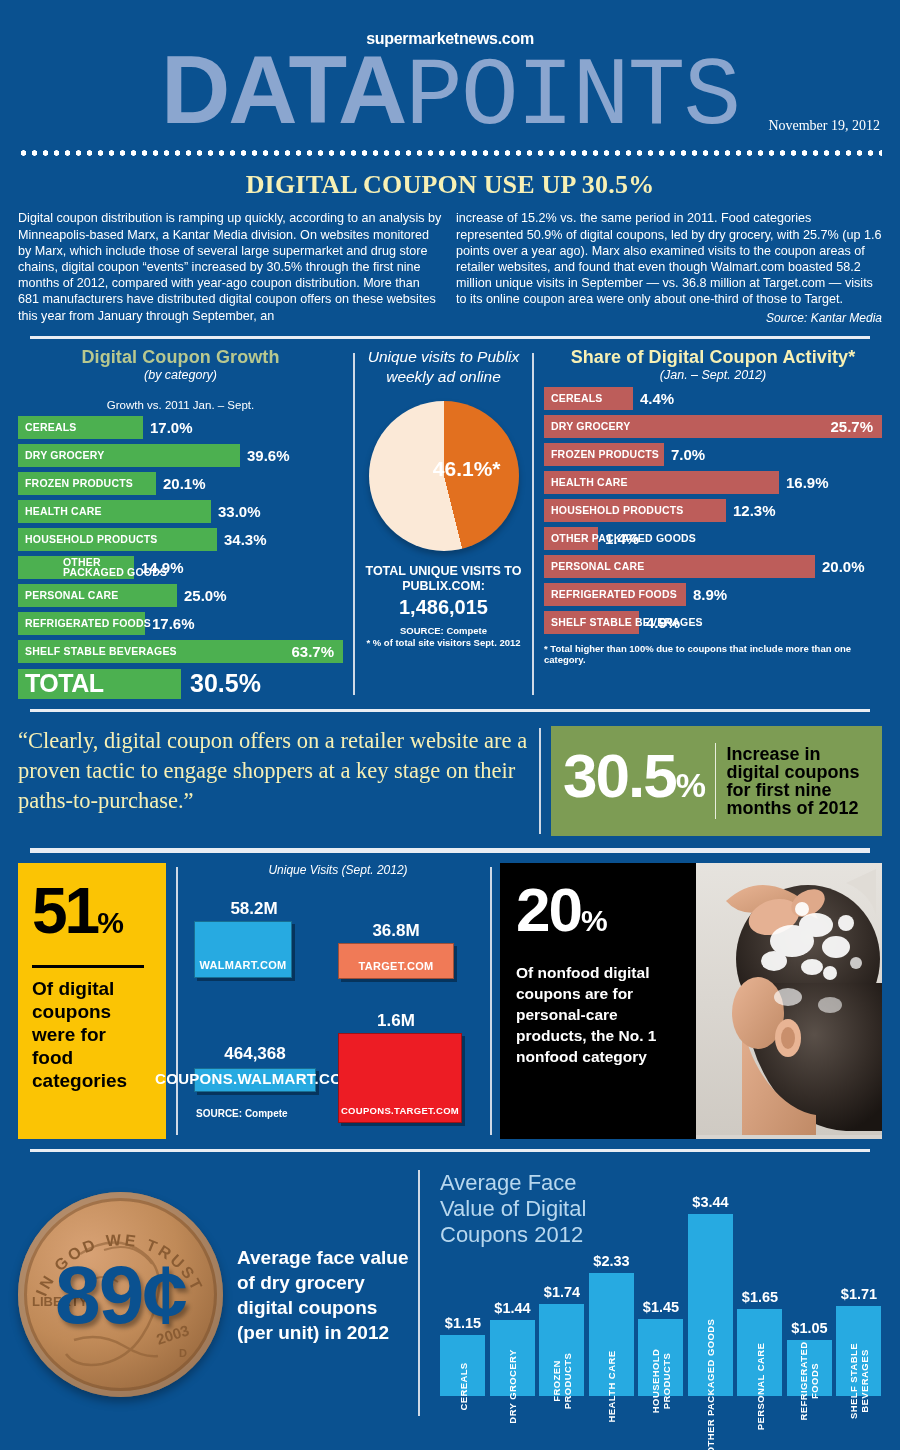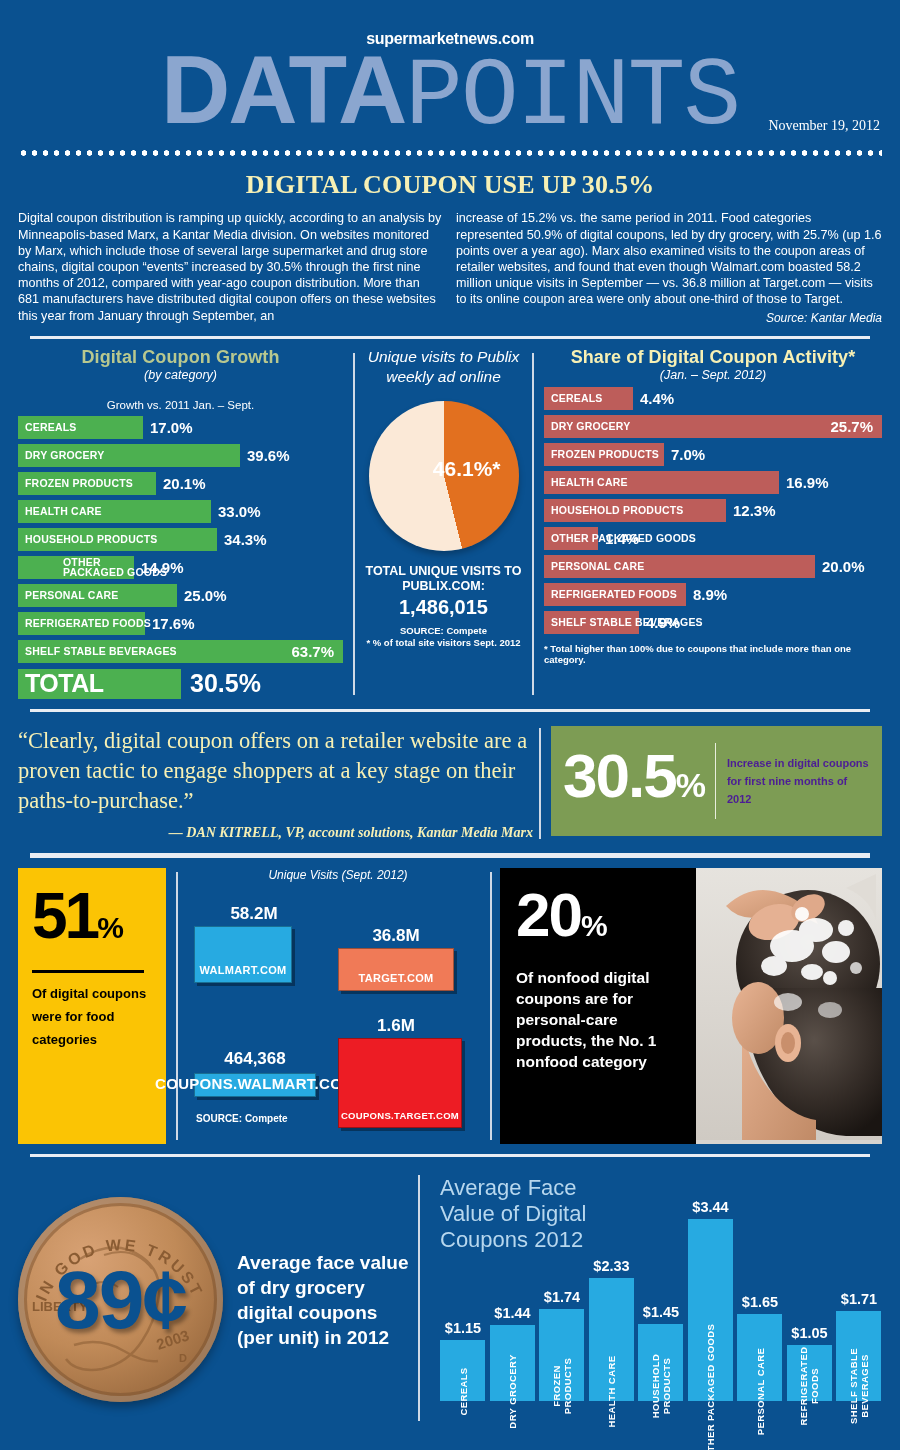--- a/index.html
+++ b/index.html
@@ -110,31 +110,31 @@
     color:#f7f0b4; font-family:"Liberation Serif", serif; font-size:14px; font-style:italic;
     font-weight:bold; text-align:right; margin-top:9px;
   }
   .statbox {
     background:#7d9c54; flex:1; margin-left:10px; display:flex; align-items:center;
     padding:14px 12px; height:110px;
   }
   .statbox .big { color:#ffffff; font-weight:bold; font-size:62px; letter-spacing:-2px; line-height:62px;}
   .statbox .pct { font-size:34px; }
   .statbox .divider { width:2px; background:#e8eedd; height:76px; margin:0 11px; }
-  .statbox .txt { color:#4c1d95; font-weight:bold; font-size:11px; line-height:18px; }
+  .statbox .txt { color:#000000; font-weight:bold; font-size:18px; line-height:18px; }
 
   
   .wmrow { display:flex; padding:10px 18px 0 18px; }
   .yellow {
     width:148px; background:#fbc404; padding:16px 14px;
   }
   .yellow .n { color:#000; font-weight:bold; font-size:64px; line-height:64px; letter-spacing:-3px;}
   .yellow .n .p { font-size:30px; }
   .yellow .rule { height:3px; background:#000; margin:10px 0 9px 0; width:112px;}
-  .yellow .cap { color:#000; font-weight:bold; font-size:13px; line-height:23px; }
+  .yellow .cap { color:#000; font-weight:bold; font-size:19px; line-height:23px; }
 
   .wmchart { flex:1; position:relative; padding-left:4px; }
   .wmtitle { text-align:center; color:#ffffff; font-size:17px; }
   .wmsub { text-align:center; color:#ffffff; font-size:12px; font-style:italic; }
   .bar3d {
     position:absolute; border:1px solid rgba(0,0,0,0.35);
     box-shadow: 3px 3px 0 rgba(0,0,0,0.35);
     display:flex; align-items:flex-end; justify-content:center; padding-bottom:6px;
   }
   .bar3d .t { color:#ffffff; font-weight:bold; font-size:11px; letter-spacing:0.3px; white-space:nowrap;}
@@ -352,21 +352,20 @@
         </div>
       <div class="footnote">* Total higher than 100% due to coupons that include more than one category.</div>
     </div>
   </div>
 
   <div class="hr"></div>
 
   <div class="quoterow">
     <div class="quote">
       <div class="qt">“Clearly, digital coupon offers on a retailer website are a proven tactic to engage shoppers at a key stage on their paths-to-purchase.”</div>
-      <div class="attr">— DAN KITRELL, VP, account solutions, Kantar Media Marx</div>
     </div>
     <div class="vline" style="margin:2px 0 2px 6px;"></div>
     <div class="statbox">
       <div class="big"><span>30.5</span><span class="pct">%</span></div>
       <div class="divider"></div>
       <div class="txt">Increase in digital coupons for first nine months of 2012</div>
     </div>
   </div>
 
   <div class="hr thick"></div>
@@ -382,21 +381,21 @@
 
     <div class="wmchart" style="height:272px">
       <div class="wmsub">Unique Visits (Sept. 2012)</div>
 
       <div class="barnum" style="left:8px; top:36px; width:120px; text-align:center;">58.2M</div>
       <div class="bar3d" style="left:8px; top:58px; width:98px; height:57px; background:#27aae1;">
         <span class="t">WALMART.COM</span>
       </div>
 
       <div class="barnum" style="left:152px; top:58px; width:116px; text-align:center;">36.8M</div>
-      <div class="bar3d" style="left:152px; top:80px; width:116px; height:43px; background:#f07a57;">
+      <div class="bar3d" style="left:152px; top:80px; width:116px; height:36px; background:#f07a57;">
         <span class="t">TARGET.COM</span>
       </div>
 
       <div class="barnum" style="left:8px; top:181px; width:122px; text-align:center;">464,368</div>
       <div class="bar3d" style="left:8px; top:205px; width:122px; height:24px; background:#27aae1; padding-bottom:4px;">
         <span class="t" style="font-size:15px">COUPONS.WALMART.COM</span>
       </div>
 
       <div class="barnum" style="left:152px; top:148px; width:116px; text-align:center;">1.6M</div>
       <div class="bar3d" style="left:152px; top:170px; width:124px; height:90px; background:#ed1c24;">

